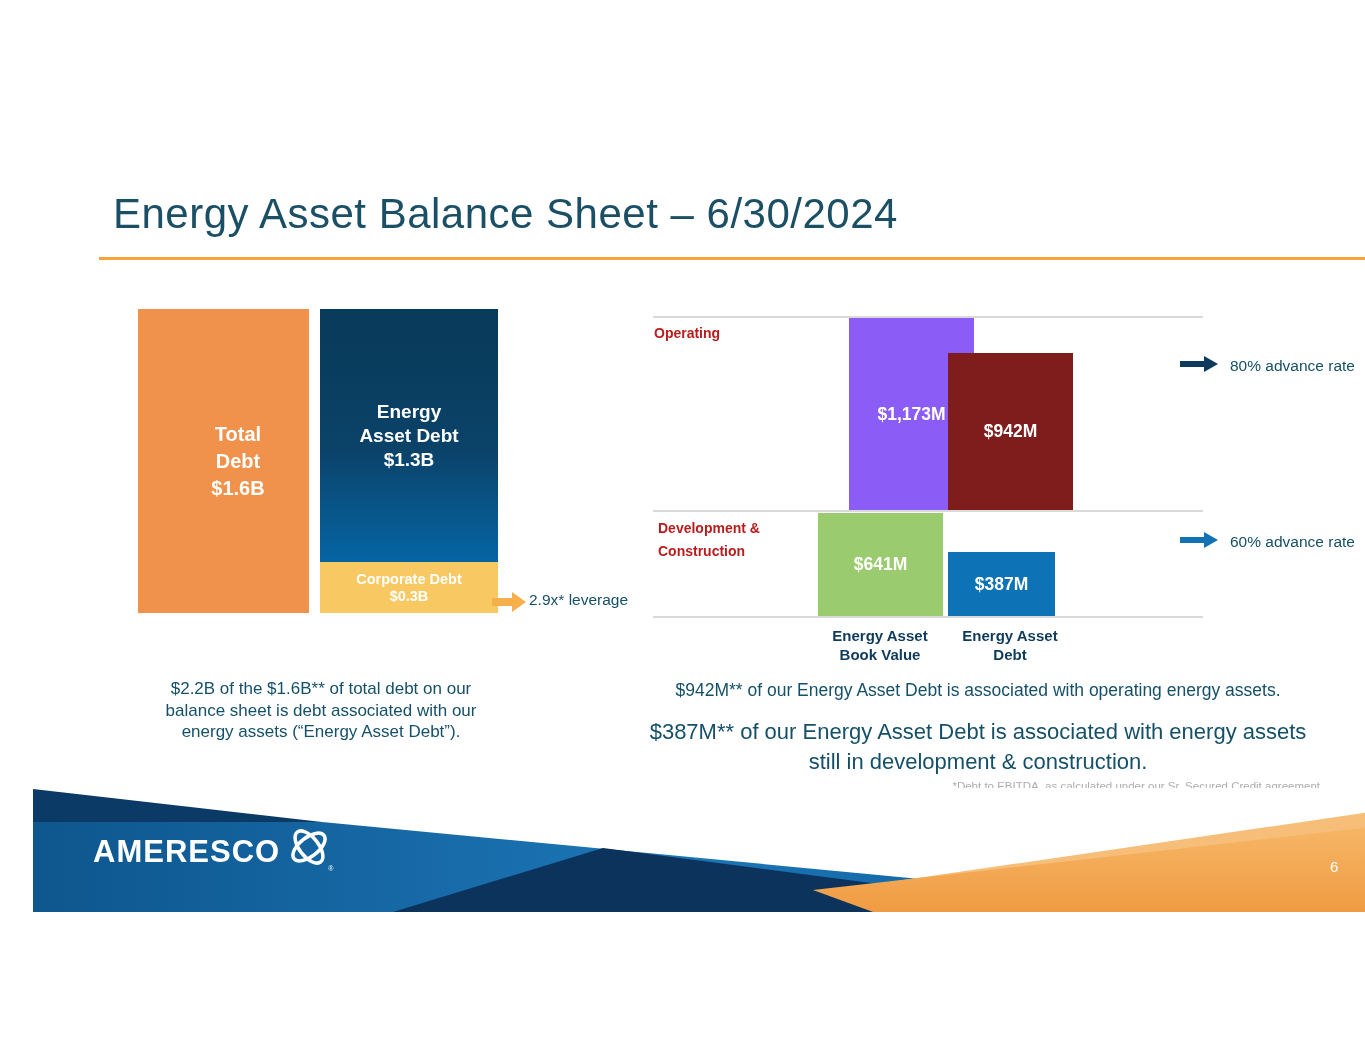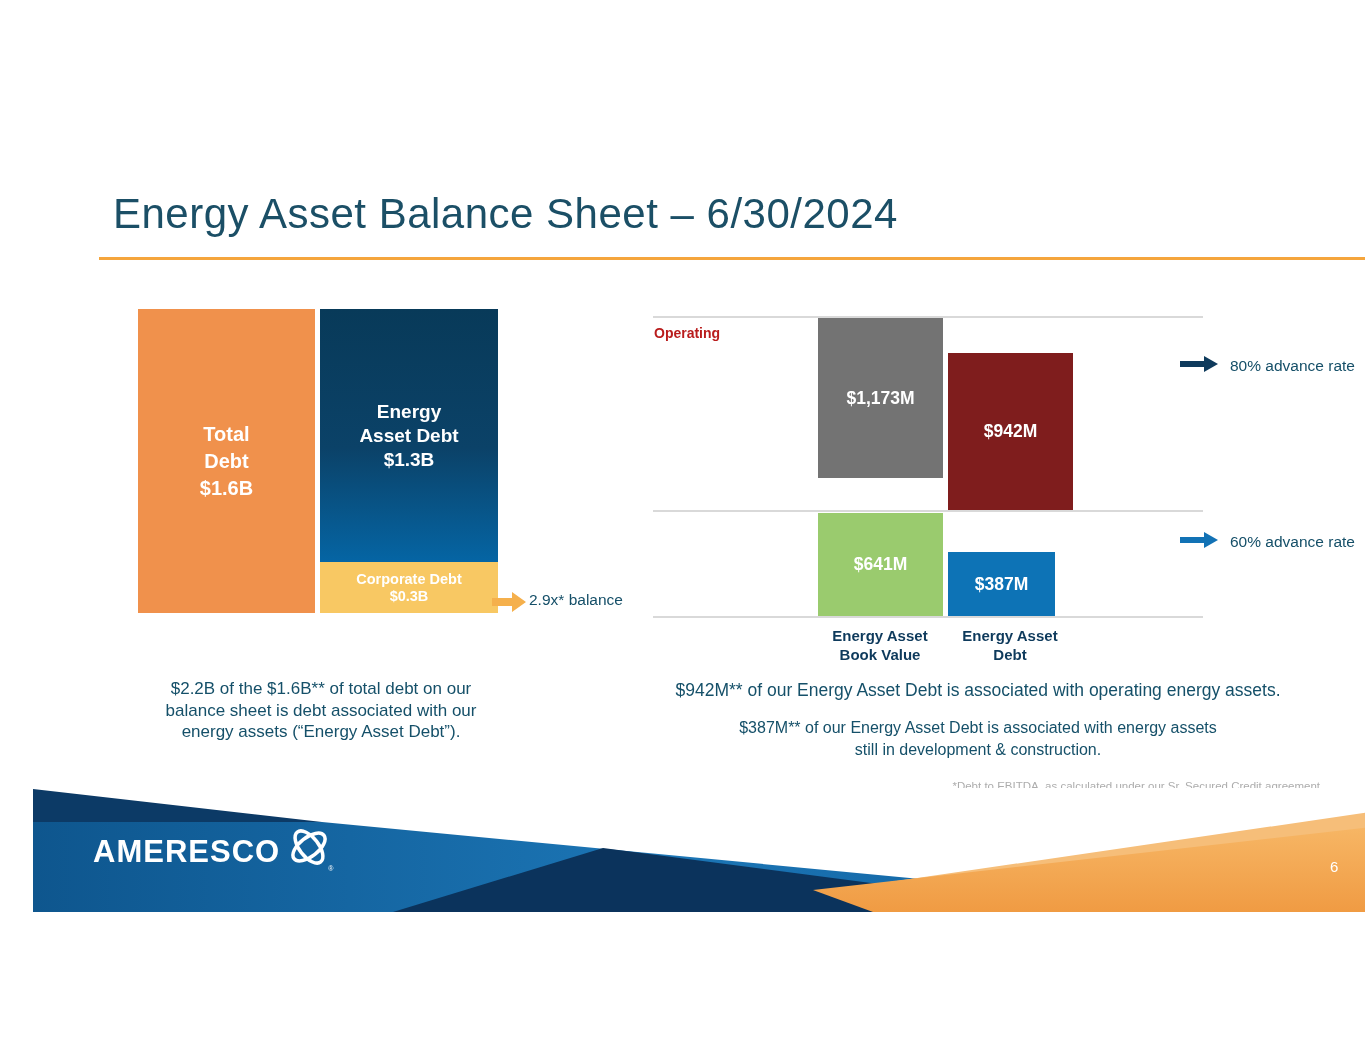--- a/index.html
+++ b/index.html
@@ -11,55 +11,55 @@
   .title{
     position:absolute;left:80px;top:190px;width:1200px;
     font-size:42px;color:#1B4F66;letter-spacing:.5px;font-weight:400;
   }
   .title-rule{
     position:absolute;left:66px;top:257px;width:1299px;height:3px;background:#F5A53C;
   }
   
   .bar{position:absolute;display:flex;align-items:center;justify-content:center;
        color:#fff;font-weight:bold;text-align:center;white-space:pre-line;}
-  .bar-total{left:105px;top:309px;width:177px;height:304px;background:#F0914C;font-size:20px;line-height:27px;}
+  .bar-total{left:105px;top:309px;width:142px;height:304px;background:#F0914C;font-size:20px;line-height:27px;padding-left:29px;}
   .bar-energy{left:287px;top:309px;width:178px;height:253px;
     background:linear-gradient(to bottom,#083A59 0%,#0B4268 55%,#0565A4 100%);
     font-size:19px;line-height:24px;}
   .bar-corporate{left:287px;top:562px;width:178px;height:51px;background:#F8C863;
     font-size:14.5px;line-height:17px;}
   .leverage-arrow{position:absolute;left:459px;top:591px;}
   .leverage-text{position:absolute;left:496px;top:591px;font-size:15.5px;color:#154F68;}
   
   .gridline{position:absolute;height:2px;background:#D9D9D9;}
   .grid-top{left:620px;top:316px;width:550px;}
   .grid-mid{left:620px;top:510px;width:550px;}
   .grid-bot{left:620px;top:616px;width:550px;}
   .row-label{position:absolute;color:#b91c1c;font-weight:bold;font-size:14px;line-height:23px;white-space:pre-line;}
   .lbl-operating{left:621px;top:322px;}
   .lbl-development{left:625px;top:517px;}
   .rbar{position:absolute;display:flex;align-items:center;justify-content:center;
         color:#fff;font-weight:bold;font-size:17.5px;}
-  .rbar-op-book{left:785px;top:318px;width:125px;height:160px;background:#737373;}
+  .rbar-op-book{left:816px;top:318px;width:125px;height:192px;background:#8b5cf6;}
   .rbar-op-debt{left:915px;top:353px;width:125px;height:157px;background:#7f1d1d;}
   .rbar-dev-book{left:785px;top:513px;width:125px;height:103px;background:#9ACB6E;}
   .rbar-dev-debt{left:915px;top:552px;width:107px;height:64px;background:#0D73B6;}
   .x-label{position:absolute;top:626px;width:180px;color:#0E3A5C;font-weight:bold;
            font-size:15px;line-height:19px;text-align:center;white-space:pre-line;}
   .x-book{left:757px;}
   .x-debt{left:887px;}
   .adv{position:absolute;display:flex;align-items:center;gap:12px;}
   .adv-80{left:1147px;top:355px;}
   .adv-60{left:1147px;top:531px;}
   .adv-text{font-size:15.5px;color:#154F68;}
   
   .note{position:absolute;color:#155069;text-align:center;}
   .note-left{left:88px;top:678px;width:400px;font-size:17px;line-height:21.5px;white-space:pre-line;}
   .note-right-1{left:575px;top:680px;width:740px;font-size:17.5px;}
-  .note-right-2{left:575px;top:717px;width:740px;font-size:16px;line-height:22px;white-space:pre-line;}
+  .note-right-2{left:575px;top:717px;width:740px;font-size:22px;line-height:30px;white-space:pre-line;}
   
   .footnotes{position:absolute;right:78px;top:779px;text-align:right;color:#ADADAD;
              font-size:11.5px;line-height:15px;}
   
   .footer{position:absolute;left:0;top:788px;width:1365px;height:124px;}
   .footer svg{display:block;}
   .logo{position:absolute;left:60px;top:824px;display:flex;align-items:center;height:56px;}
   .logo-text{color:#fff;font-weight:bold;font-size:31px;letter-spacing:1px;}
   .logo-mark{margin-left:4px;position:relative;top:-3px;}
   .logo-reg{color:#fff;font-size:7px;position:relative;top:16px;left:-6px;}
@@ -85,27 +85,29 @@
   </div>
   <div class="bar bar-corporate">
     <span>Corporate Debt
 $0.3B</span>
   </div>
   <div class="leverage-arrow">
     <svg width="34" height="22" viewBox="0 0 34 22">
       <path d="M0 7 L20 7 L20 1 L34 11 L20 21 L20 15 L0 15 Z" fill="#F5B04C"></path>
     </svg>
   </div>
-  <div class="leverage-text">2.9x* balance</div>
+  <div class="leverage-text">2.9x* leverage</div>
 
   <div class="gridline grid-top"></div>
   <div class="gridline grid-mid"></div>
   <div class="gridline grid-bot"></div>
 
   <div class="row-label lbl-operating">Operating</div>
+  <div class="row-label lbl-development">Development &amp;
+Construction</div>
 
   <div class="rbar rbar-op-book">
     <span>$1,173M</span>
   </div>
   <div class="rbar rbar-op-debt">
     <span>$942M</span>
   </div>
   <div class="rbar rbar-dev-book">
     <span>$641M</span>
   </div>

